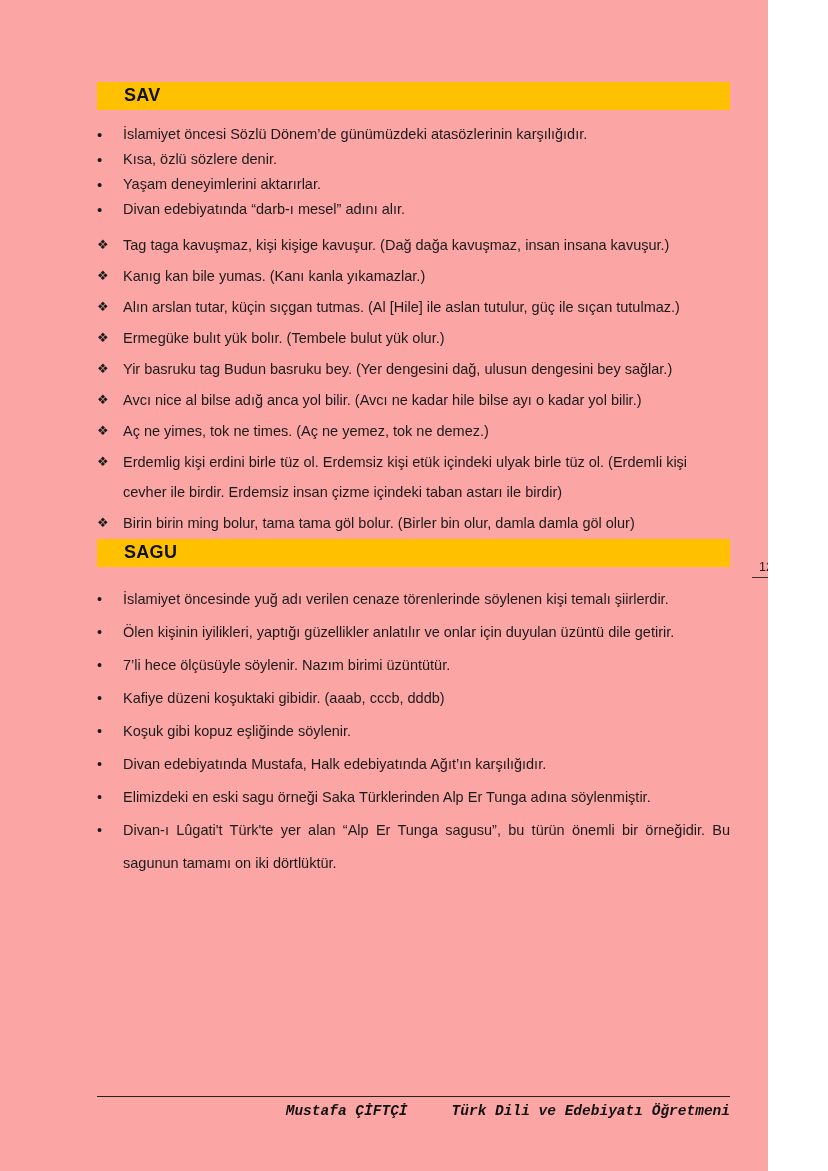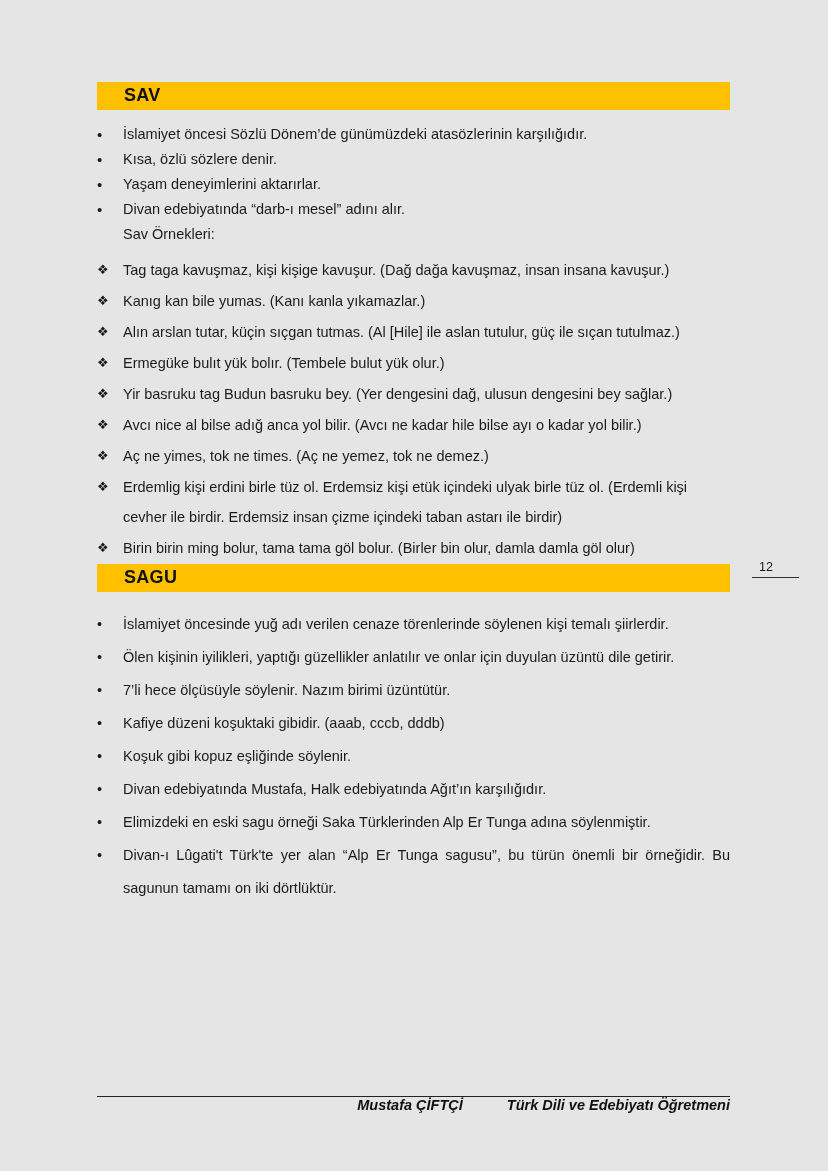--- a/index.html
+++ b/index.html
@@ -1,21 +1,21 @@
 <!DOCTYPE html>
 <html lang="tr" style="--header-bg: #FFC000; --rule: #222222;"><head>
 <meta charset="utf-8">
 <style>
   * { margin: 0; padding: 0; box-sizing: border-box; }
   html, body { background: #ffffff; }
   .page {
     position: relative;
-    width: 828px;
+    width: 768px;
     height: 1171px;
-    background: #e5e5e5;
+    background: #fca5a5;
     font-family: "Liberation Sans", sans-serif;
     color: #1b1b1b;
     overflow: hidden;
   }
   .content {
     position: absolute;
     left: 97px;
     top: 82px;
     width: 633px;
   }
@@ -54,27 +54,29 @@
     font-size: 12.5px;
     padding: 0 0 3px 7px;
     border-bottom: 1px solid #333;
   }
   .footer {
     position: absolute;
     left: 97px;
     top: 1096px;
     width: 633px;
     border-top: 1.5px solid var(--rule, #222);
+    padding-top: 6px;
     display: flex;
     justify-content: flex-end;
     gap: 44px;
     font-size: 14.5px;
     font-weight: bold;
     font-style: italic;
     color: #111;
+    font-family: Liberation Mono, monospace;
   }
 </style>
 </head>
 <body>
 
 <div class="page">
 
   <div class="content">
 
     <section class="section-sav">
@@ -90,24 +92,20 @@
             <span class="marker">•</span>
             <span class="text"><span>Kısa, özlü sözlere denir.</span></span>
           </div>
           <div class="li">
             <span class="marker">•</span>
             <span class="text"><span>Yaşam deneyimlerini aktarırlar.</span></span>
           </div>
           <div class="li">
             <span class="marker">•</span>
             <span class="text"><span>Divan edebiyatında “</span><span class="bold">darb-ı mesel</span><span>” adını alır.</span></span>
-          </div>
-          <div class="li">
-            <span class="marker"></span>
-            <span class="text"><span class="bold">Sav Örnekleri:</span></span>
           </div>
         </div>
       <div class="list diamond-list">
           <div class="li">
             <span class="marker">❖</span>
             <span class="text"><span>Tag taga kavuşmaz, kişi kişige kavuşur. (Dağ dağa kavuşmaz, insan insana kavuşur.)</span></span>
           </div>
           <div class="li">
             <span class="marker">❖</span>
             <span class="text"><span>Kanıg kan bile yumas. (Kanı kanla yıkamazlar.)</span></span>

